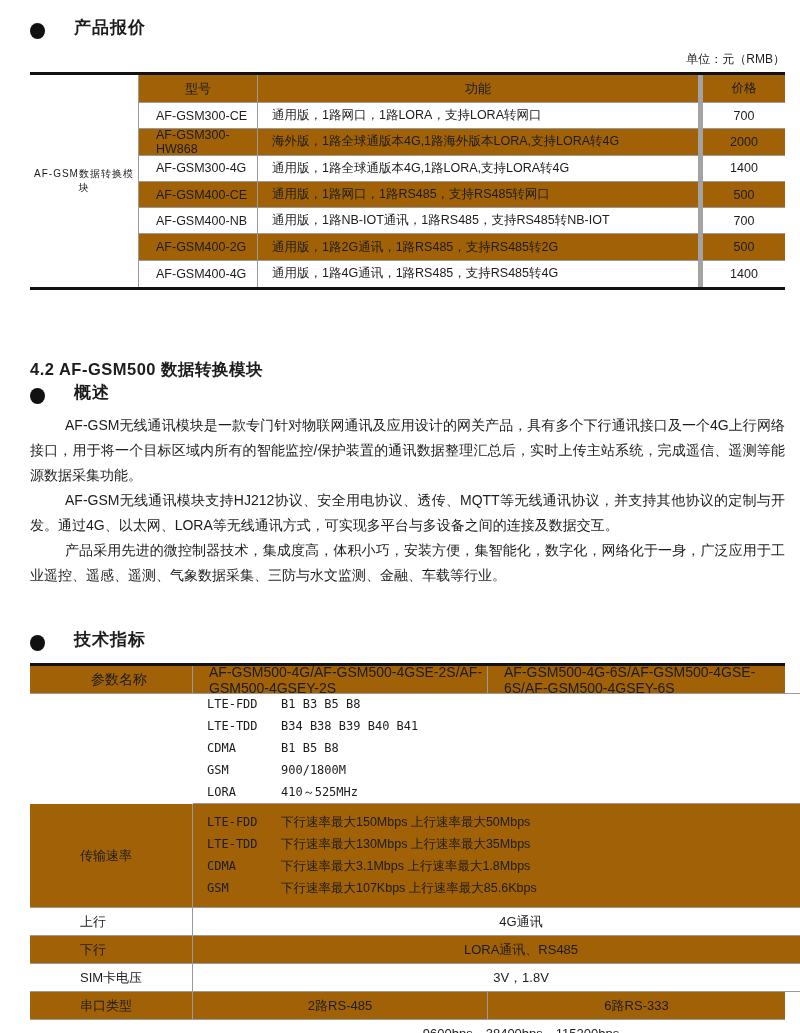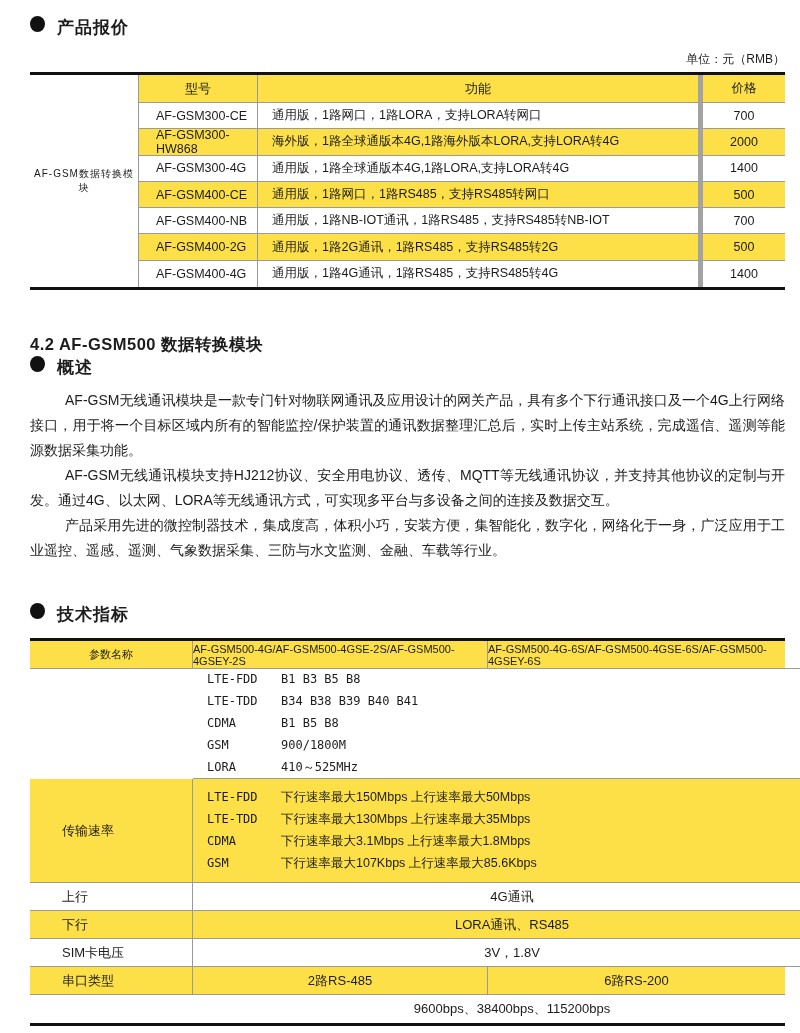--- a/index.html
+++ b/index.html
@@ -7,21 +7,21 @@
   body {
     width:800px; height:1033px;
     font-family:"Liberation Sans","DejaVu Sans",sans-serif;
     color:#1c1c1c;
     padding:16px 15px 0 30px;
     overflow:hidden;
   }
   .content { width:755px; }
 
   
-  .sec-head { display:flex; align-items:flex-start; gap:12px; }
+  .sec-head { display:flex; align-items:flex-end; gap:29px; }
   .bullet { width:15px; height:16px; background:#111; border-radius:50%; flex:0 0 auto; }
   .sec-title { font-size:17px; font-weight:bold; letter-spacing:1px; }
 
   .unit-note { text-align:right; font-size:12px; margin-top:12px; margin-bottom:4px; }
 
   
   .ptable {
     display:grid;
     grid-template-columns:108px 120px 445px 82px;
     grid-template-rows:28px repeat(7,26.3px);
@@ -32,43 +32,43 @@
   .ptable .lastrow { border-bottom:none; }
   .group-cell {
     grid-row:1 / span 8; grid-column:1;
     border-bottom:none; justify-content:center;
     font-size:10px; letter-spacing:1px;text-align:center;
   }
   .colmodel { border-left:1px solid #9a9a9a; border-right:1px solid #9a9a9a; padding-left:17px; }
   .colfunc  { border-right:5px solid #a3a3a3; padding-left:14px;text-align:right; }
   .colprice { justify-content:center; }
   .hcell { justify-content:center; padding-left:0; font-size:13px; }
-  .shade { background:#fde047; }
+  .shade { background:#a16207; }
 
   
-  .h42 { font-size:16.5px; font-weight:bold; margin-top:44px; letter-spacing:0.5px; }
+  .h42 { font-size:16.5px; font-weight:bold; margin-top:69px; letter-spacing:0.5px; }
   .overview-head { }
   .paras { margin-top:9px; font-size:14px; line-height:25px; text-align:justify; }
   .paras p { text-indent:2.5em; }
 
   .tech-head { margin-top:40px; }
 
   
   .stable {
     display:grid;
     grid-template-columns:163px 295px 297px;
     grid-template-rows:28px 110px 104px repeat(5,28px);
     border-top:3px solid #111; border-bottom:3px solid #111;
     width:755px; font-size:13px;
     margin-top:12px;
   }
   .scell { display:flex; align-items:center; border-bottom:1px solid #9a9a9a; }
   .stable .lastrow { border-bottom:none; }
-  .slabel { border-right:1px solid #9a9a9a; padding-left:32px; }
-  .sh { justify-content:center; font-size:11px; padding-left:0; }
+  .slabel { border-right:1px solid #9a9a9a; padding-left:50px; }
+  .sh { justify-content:center; font-size:14px; padding-left:16px; }
   .sh1 { border-right:1px solid #9a9a9a; }
   .span2 { grid-column:2 / span 3; justify-content:center; }
   .half { justify-content:center; }
   .halfdiv { border-right:1px solid #9a9a9a; }
   .multiline { flex-direction:column; align-items:flex-start; justify-content:center; padding-left:14px; gap:1px; }
   .spec-line { font-size:12.5px; line-height:21px; white-space:nowrap; }
   .spec-key { display:inline-block; width:74px; font-family:"DejaVu Sans Mono","Liberation Mono",monospace; font-size:12px; }
   .freqval { font-family:"DejaVu Sans Mono","Liberation Mono",monospace; font-size:12px; }
 </style>
 </head>
@@ -163,19 +163,19 @@
     <div class="scell span2">4G通讯</div>
 
     <div class="scell slabel shade">下行</div>
     <div class="scell span2 shade">LORA通讯、RS485</div>
 
     <div class="scell slabel">SIM卡电压</div>
     <div class="scell span2">3V，1.8V</div>
 
     <div class="scell slabel shade">串口类型</div>
     <div class="scell half halfdiv shade">2路RS-485</div>
-    <div class="scell half shade">6路RS-200</div>
+    <div class="scell half shade">6路RS-333</div>
 
     <div class="scell slabel lastrow">波特率</div>
     <div class="scell span2 lastrow">9600bps、38400bps、115200bps</div>
   </div>
 
 </div>
 
 </body></html>

